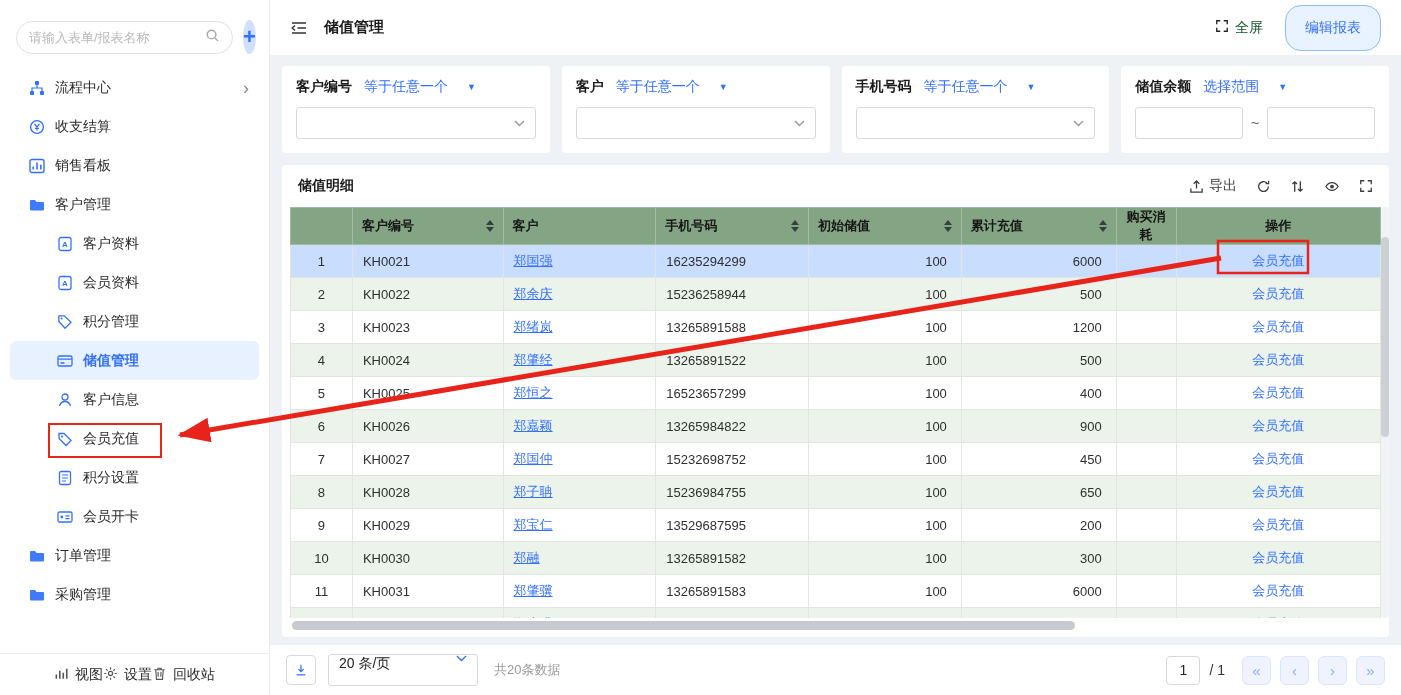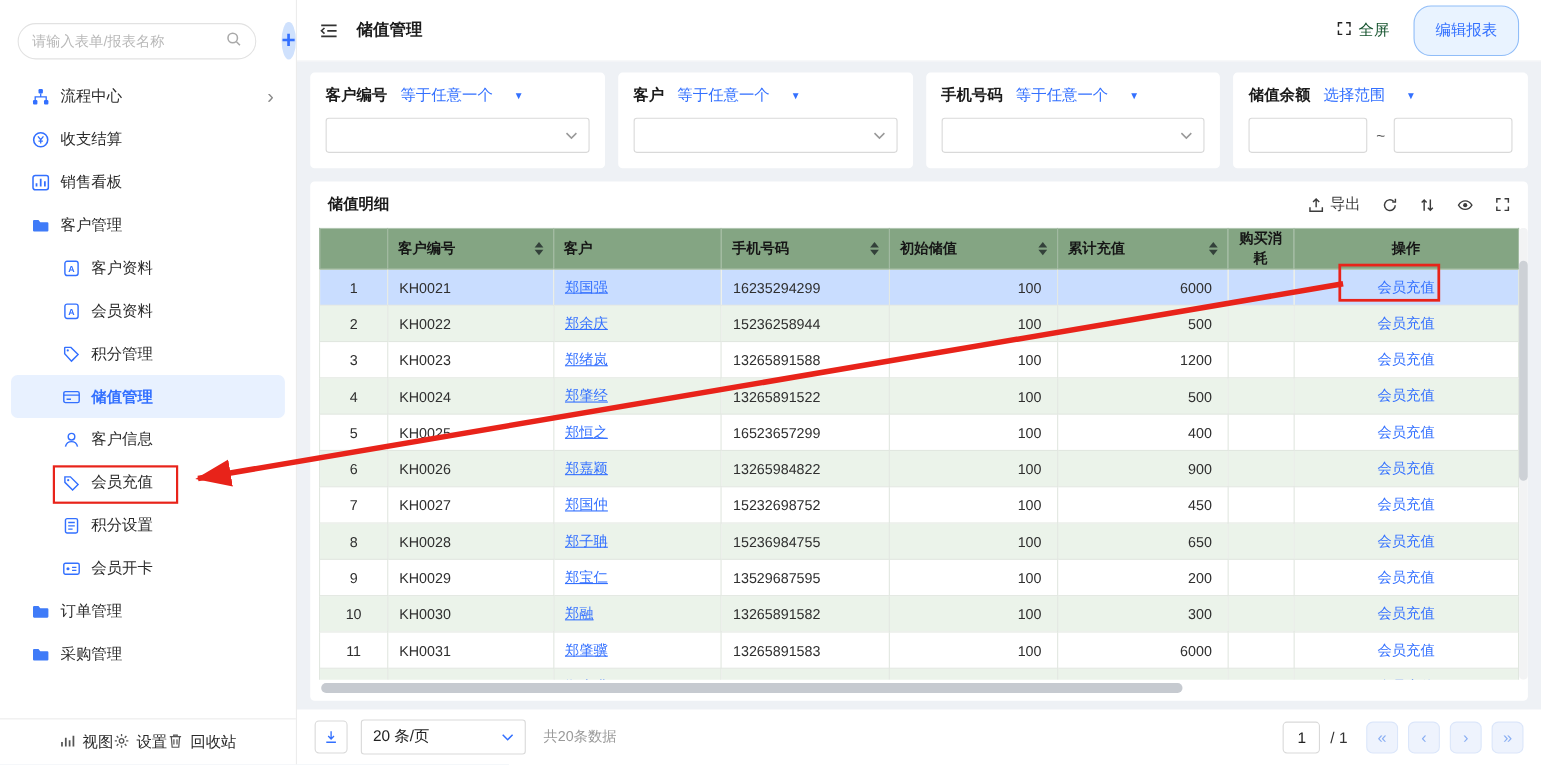--- a/index.html
+++ b/index.html
@@ -2,21 +2,21 @@
 <html><head>
 <meta charset="utf-8">
 <style>
   * { margin:0; padding:0; box-sizing:border-box; }
   html,body { width:1401px; height:695px; overflow:hidden;
     font-family:"Liberation Sans","DejaVu Sans",sans-serif; font-size:14px; color:#333; background:#eef1f5; }
   .app { display:flex; width:1401px; height:695px; position:relative; }
 
   
   .sidebar { width:270px; background:#fff; border-right:1px solid #ececec; display:flex; flex-direction:column; position:relative; }
-  .sidebar-top { padding:20px 16px 10px 16px; display:flex; align-items:center; gap:23px; }
+  .sidebar-top { padding:20px 16px 10px 16px; display:flex; align-items:center; gap:10px; }
   .search-box { flex:1; height:33px; border:1px solid #e2e2e2; border-radius:17px; display:flex; align-items:center; padding:0 12px; background:#fff; }
   .search-box input { border:none; outline:none; flex:1; font-size:13px; color:#333; background:transparent; font-family:inherit; }
   .search-box input::placeholder { color:#b9b9b9; }
   .plus-btn { width:34px; height:34px; border-radius:50%; background:#cfe1fd; color:#3370ff; font-size:22px; line-height:32px; text-align:center; border:none; cursor:pointer; font-weight:bold; }
   .menu { flex:1; overflow:hidden; padding-top:4px; }
   .menu-item { height:39px; display:flex; align-items:center; padding:0 10px 0 18px; margin:0 10px; border-radius:6px; cursor:pointer; position:relative; color:#2b2b2b; }
   .menu-item.level1 { padding-left:46px; }
   .menu-item .mi-icon { width:17px; height:17px; margin-right:10px; display:inline-flex; align-items:center; justify-content:center; flex:none; }
   .menu-item .mi-label { white-space:nowrap; }
   .menu-item.selected { background:#e8f1ff; color:#3370ff; font-weight:bold; }
@@ -69,21 +69,21 @@
   .sort .up { border-bottom:5px solid #33413a; }
   .sort .down { border-top:5px solid #33413a; }
   .vscroll { position:absolute; top:0; right:0; width:8px; height:100%; background:#f2f3f4; border-radius:4px; }
   .vthumb { position:absolute; top:30px; right:0; width:8px; height:200px; background:#cdd1d6; border-radius:4px; }
   .hscroll { height:10px; margin:3px 10px 6px 10px; flex:none; }
   .hthumb { width:72%; height:9px; background:#c6cad0; border-radius:5px; }
 
   
   .footer-bar { height:50px; background:#fff; display:flex; align-items:center; padding:0 16px; gap:12px; flex:none; }
   .icon-btn { width:30px; height:30px; border:1px solid #d9d9d9; border-radius:4px; background:#fff; display:flex; align-items:center; justify-content:center; cursor:pointer; }
-  .pagesize-select { width:150px; height:32px; border:1px solid #d9d9d9; border-radius:3px; display:flex; align-items:center; padding:0 10px; cursor:pointer; background:#fff; }
+  .pagesize-select { width:150px; height:32px; border:1px solid #d9d9d9; border-radius:3px; display:flex; align-items:flex-start; padding:0 10px; cursor:pointer; background:#fff; }
   .pagesize-select .lbl { flex:1; color:#222; }
   .total-text { color:#9a9a9a; font-size:13px; margin-left:4px; }
   .pager { margin-left:auto; display:flex; align-items:center; gap:9px; }
   .page-box { width:34px; height:29px; border:1px solid #d9d9d9; border-radius:4px; display:flex; align-items:center; justify-content:center; color:#222; }
   .page-total { color:#333; margin-right:8px; }
   .nav-btn { width:29px; height:29px; border:1px solid #dbe6fa; border-radius:6px; background:#eef3fd; color:#89aef3; font-size:15px; display:flex; align-items:center; justify-content:center; cursor:pointer; }
 
   
   .overlay { position:absolute; left:0; top:0; width:1401px; height:695px; pointer-events:none; z-index:60; }
 </style>

